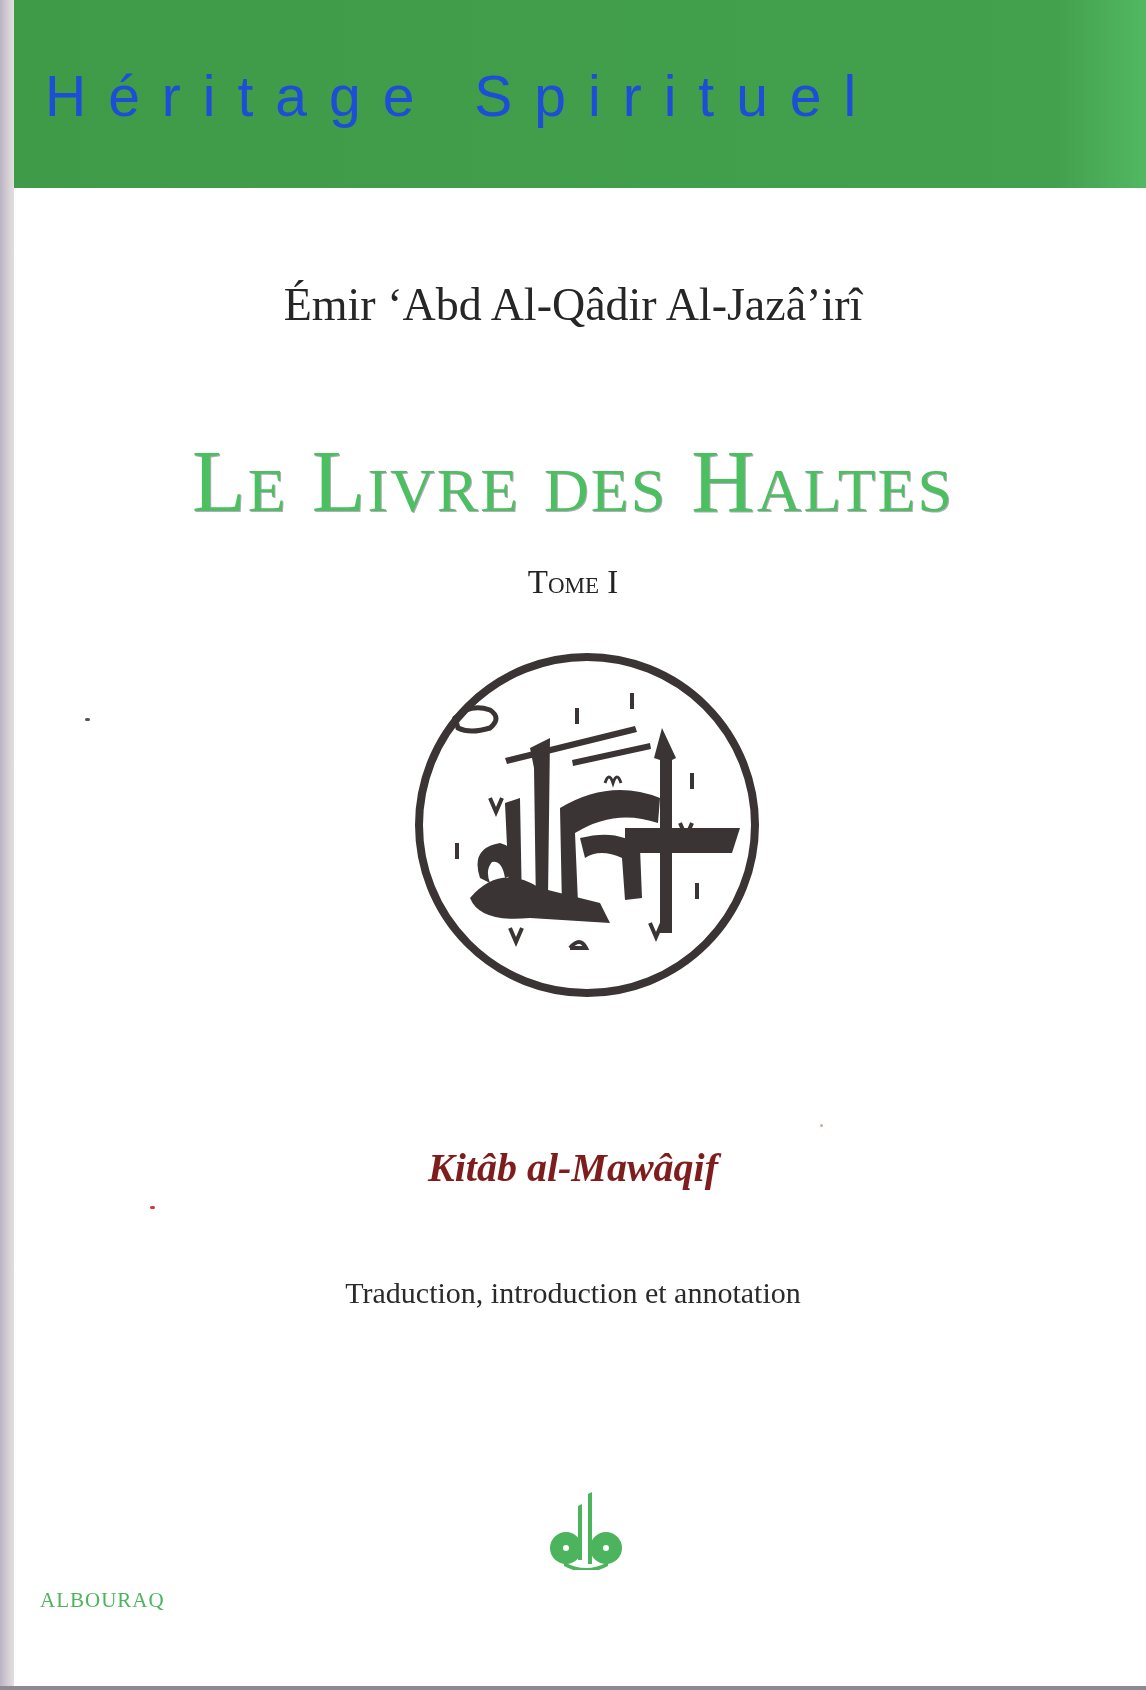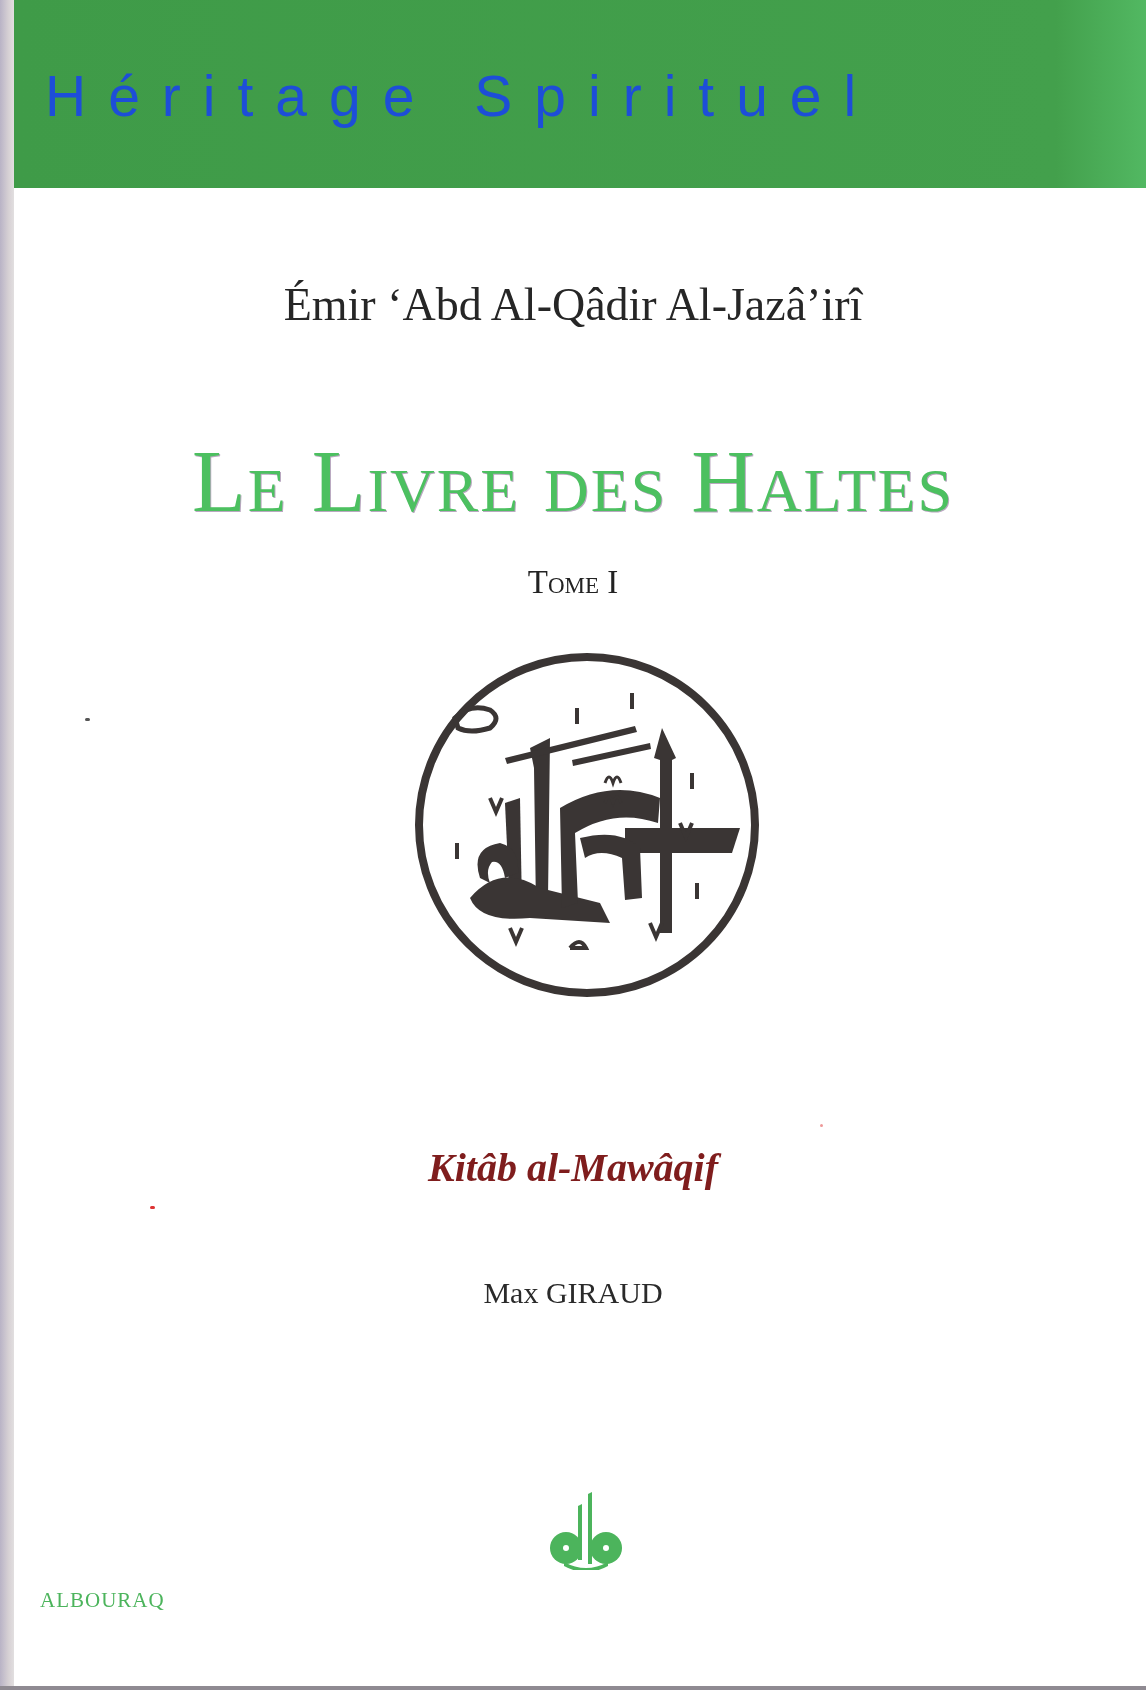--- a/index.html
+++ b/index.html
@@ -111,21 +111,21 @@
     <rect x="280" y="125" width="4" height="16"></rect>
     <rect x="45" y="195" width="4" height="16"></rect>
     <rect x="285" y="235" width="4" height="16"></rect>
     <path d="M160 300 q10 -12 16 0 l-16 0" fill="none" stroke="#3a3534" stroke-width="4"></path>
   </g>
 </svg>
 
 <div class="arabic-title">Kitâb al-Mawâqif</div>
 
 <div class="credit">
-  <div>Max GIRAUD</div>
+  <div>Traduction, introduction et annotation</div>
 </div>
 
 <svg class="publisher-logo" viewBox="0 0 84 80">
   <g fill="#4cb45c">
     <circle cx="22" cy="58" r="16"></circle>
     <circle cx="62" cy="58" r="16"></circle>
     <path d="M44 4 L48 2 L48 74 L44 74 Z"></path>
     <path d="M34 16 L38 14 L38 70 L34 70 Z"></path>
     <path d="M20 72 Q42 84 64 72 L64 76 Q42 88 20 76 Z"></path>
   </g>

